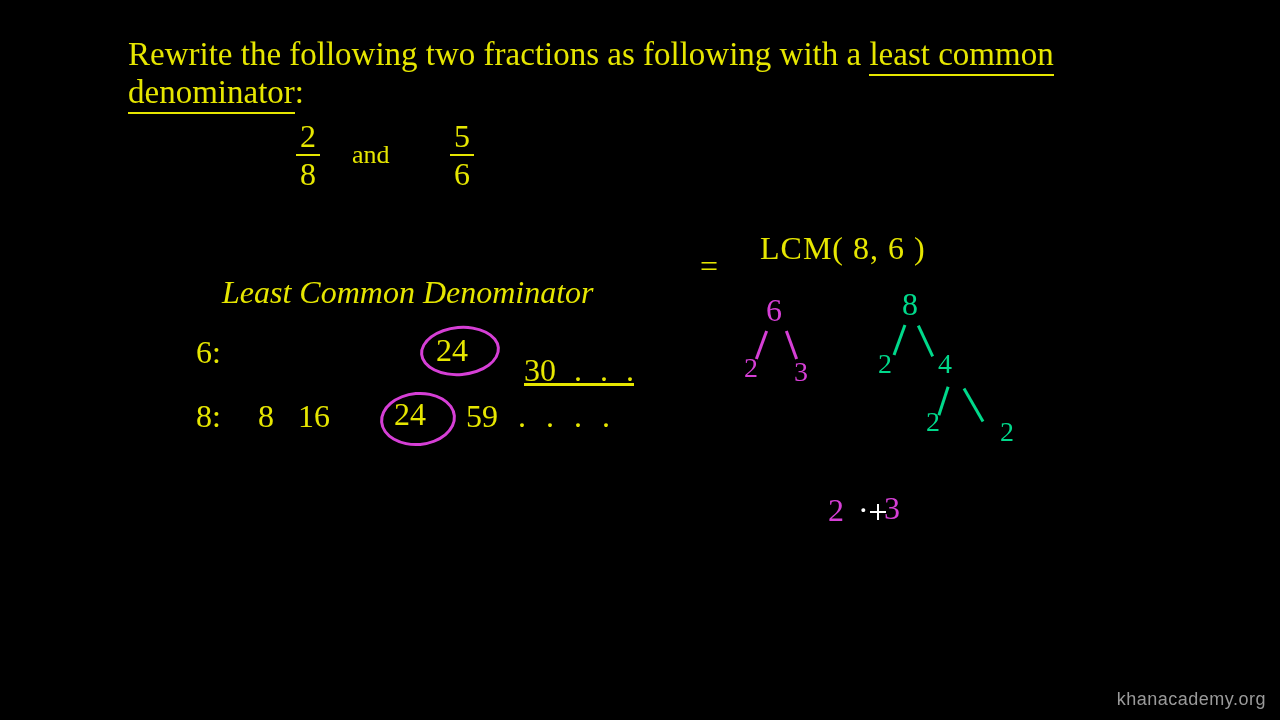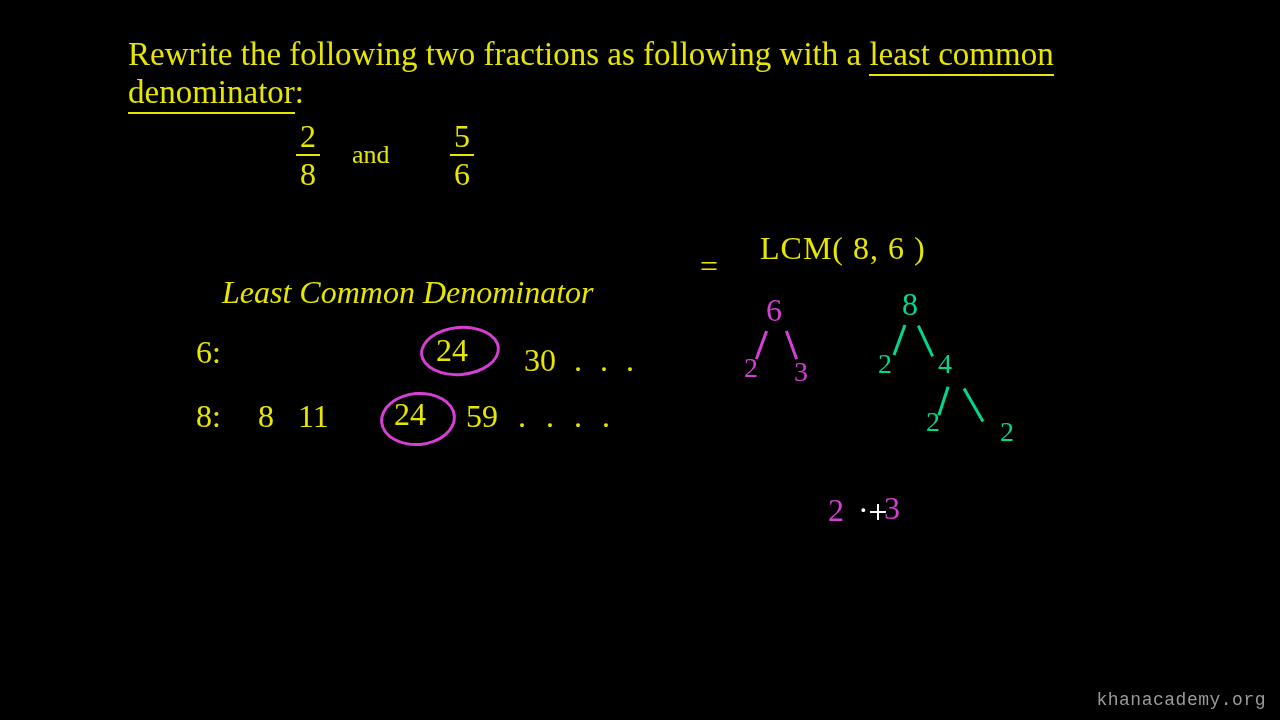--- a/index.html
+++ b/index.html
@@ -64,21 +64,21 @@
   .line {
     position: absolute;
     background: currentColor;
   }
 
   .watermark {
     position: absolute;
     right: 14px;
     bottom: 10px;
     color: #9a9a9a;
-    font-family: Liberation Mono, monospace;
+    font-family: Liberation Sans, sans-serif;
     font-size: 18px;
     letter-spacing: 0.5px;
   }
 
   .cursor-cross {
     position: absolute;
     color: #ffffff;
   }
   .cursor-cross::before,
   .cursor-cross::after {
@@ -119,25 +119,25 @@
       <span class="den">6</span>
     </span>
   </div>
 
   <div class="txt yellow hand" style="left:186px; top:274px; font-style:italic;margin-left:36px;">Least Common Denominator</div>
   <div class="txt yellow hand" style="left:700px; top:248px;">=</div>
   <div class="txt yellow hand" style="left:760px; top:230px; letter-spacing:1px;">LCM( 8, 6 )</div>
 
   <div class="txt yellow hand" style="left:196px; top:334px;">6:</div>
   <div class="txt yellow hand" style="left:436px; top:332px;">24</div>
-  <div class="txt yellow hand" style="left:524px; top:342px; word-spacing:10px;">30  . . .</div>
+  <div class="txt yellow hand" style="left:524px; top:352px; word-spacing:10px;text-decoration:underline;">30  . . .</div>
   <div class="circle" style="left:420px; top:326px; width:74px; height:44px;"></div>
 
   <div class="txt yellow hand" style="left:196px; top:398px;">8:</div>
-  <div class="txt yellow hand" style="left:258px; top:398px; word-spacing:16px;">8   11</div>
+  <div class="txt yellow hand" style="left:258px; top:398px; word-spacing:16px;">8   16</div>
   <div class="txt yellow hand" style="left:394px; top:396px;">24</div>
   <div class="txt yellow hand" style="left:466px; top:398px; word-spacing:12px;">59   . . .       .</div>
   <div class="circle" style="left:380px; top:392px; width:70px; height:48px;"></div>
 
   <div class="txt magenta hand" style="left:766px; top:292px;">6</div>
   <div class="line magenta" style="left:760px; top:330px; width:3px; height:30px; transform:rotate(20deg); color:#d63fd6;"></div>
   <div class="line magenta" style="left:790px; top:330px; width:3px; height:30px; transform:rotate(-20deg); color:#d63fd6;"></div>
   <div class="txt magenta hand-sm" style="left:744px; top:352px;">2</div>
   <div class="txt magenta hand-sm" style="left:794px; top:356px;">3</div>
 

